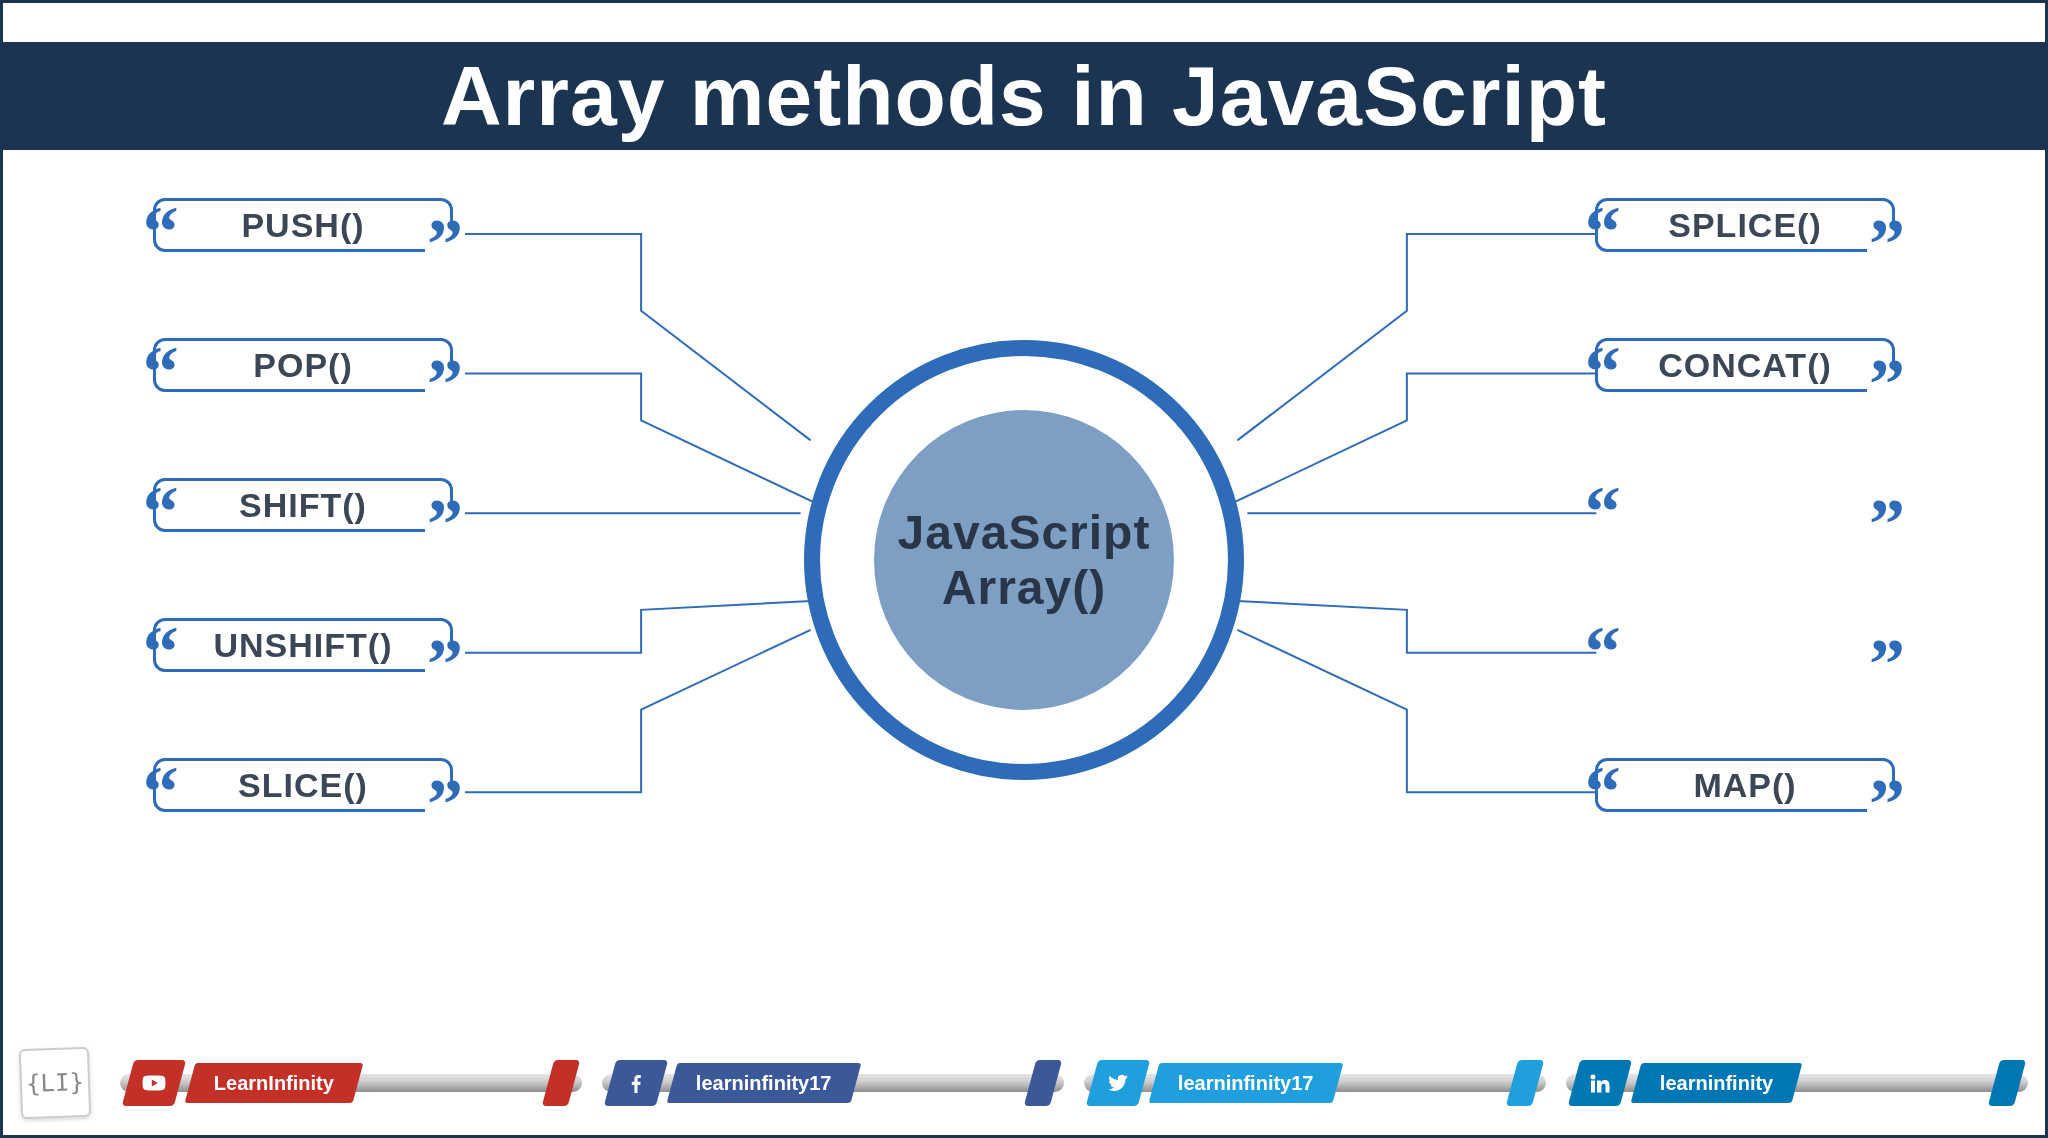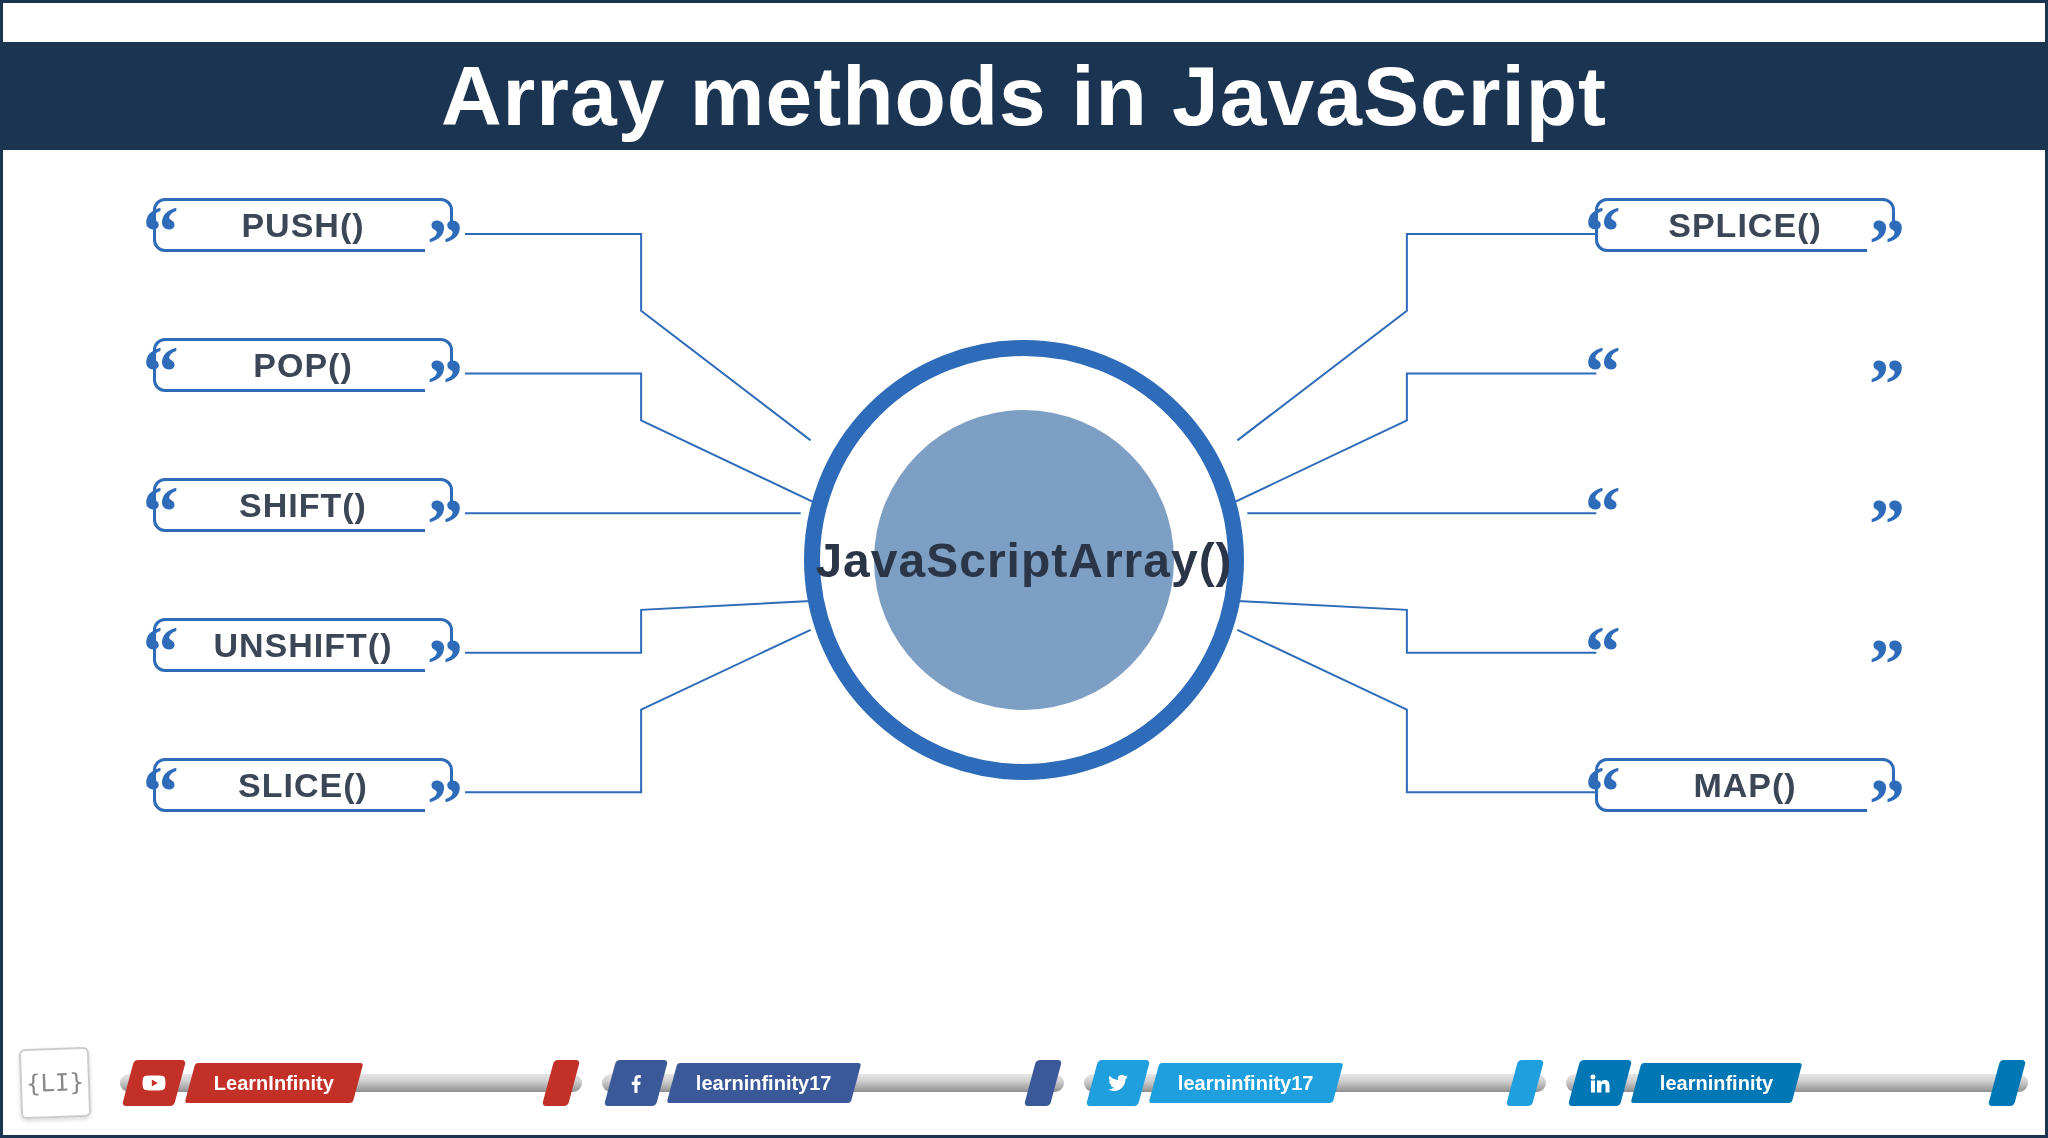--- a/index.html
+++ b/index.html
@@ -34,21 +34,21 @@
   .connectors polyline{fill:none;stroke:var(--blue);stroke-width:2;}
   .hub-outer{
     position:absolute;left:50%;top:50%;transform:translate(-50%,-50%);
     width:440px;height:440px;border-radius:50%;
     border:16px solid var(--blue);background:#fff;
   }
   .hub-inner{
     position:absolute;left:50%;top:50%;transform:translate(-50%,-50%);
     width:300px;height:300px;border-radius:50%;
     background:#7e9fc4;display:flex;align-items:center;justify-content:center;
-    flex-direction:row;color:#2a3647;font-size:48px;font-weight:700;
+    flex-direction:column;color:#2a3647;font-size:48px;font-weight:700;
     font-stretch:condensed;letter-spacing:1px;
   }
 
   .col{position:absolute;top:0;display:flex;flex-direction:column;gap:70px;}
   .col.left{left:150px;}
   .col.right{right:150px;}
 
   .method{
     position:relative;width:300px;height:70px;
   }
@@ -172,20 +172,21 @@
   </div>
 
   <div class="col right">
     <div class="method">
       <span class="quote tl">”</span>
       <div class="method-box">SPLICE()</div>
       <span class="quote br">”</span>
     </div>
     <div class="method">
       <span class="quote tl">”</span>
+      <div class="method-box">CONCAT()</div>
       <span class="quote br">”</span>
     </div>
     <div class="method">
       <span class="quote tl">”</span>
       <span class="quote br">”</span>
     </div>
     <div class="method">
       <span class="quote tl">”</span>
       <span class="quote br">”</span>
     </div>

